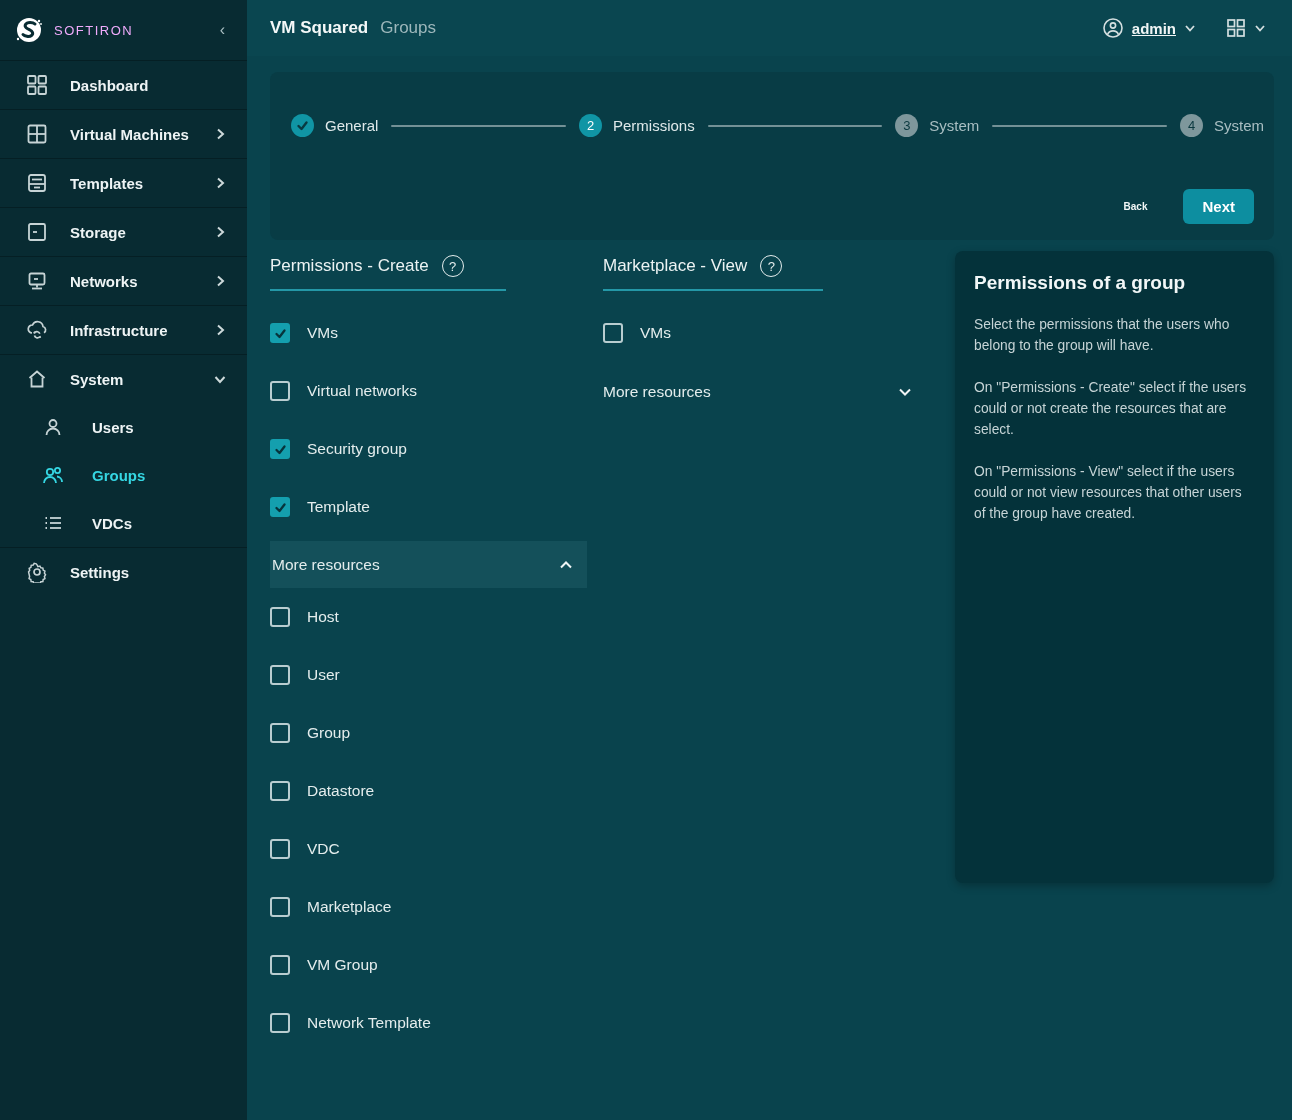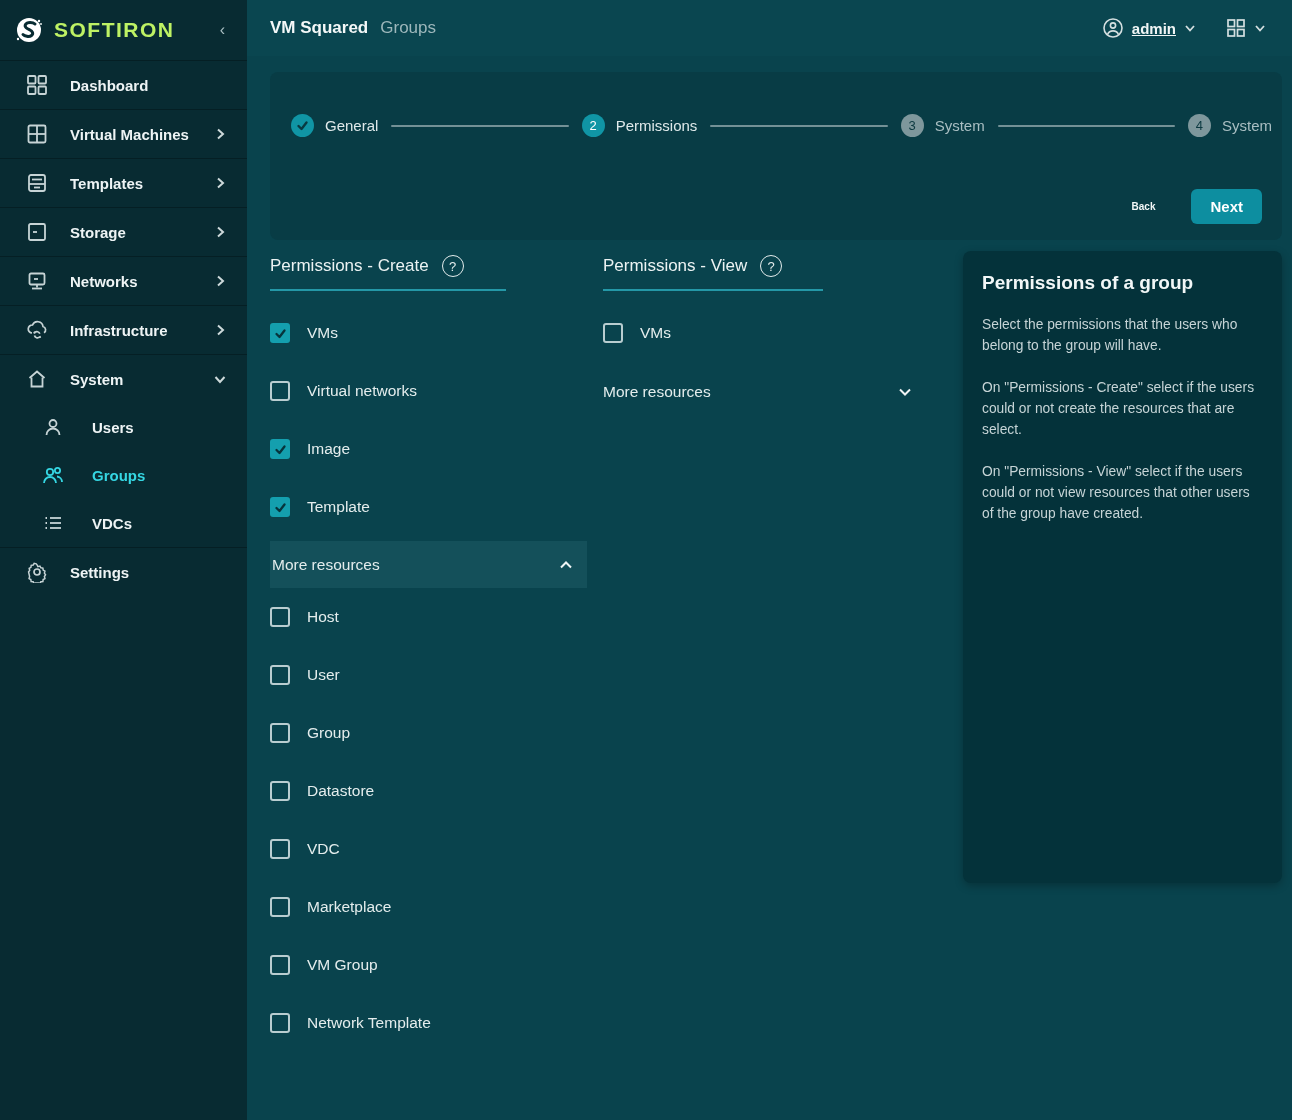--- a/index.html
+++ b/index.html
@@ -12,21 +12,21 @@
     overflow:hidden;
     color:#e8f0f1;
   }
   
   .sidebar {
     width:247px; flex-shrink:0;
     background:#082b32;
     display:flex; flex-direction:column;
   }
   .logo-row { height:60px; display:flex; align-items:center; padding:0 16px 0 14px; gap:10px; }
-  .brand { font-weight:700; font-size:21px; letter-spacing:1.5px; color:#bef264; }
+  .brand { font-weight:400; font-size:13px; letter-spacing:1.5px; color:#f0abfc; }
   .collapse-btn { margin-left:auto; color:#a9bfc3; font-size:16px; cursor:pointer; padding:2px 6px; }
   .nav-item {
     height:49px; display:flex; align-items:center;
     padding:0 20px 0 25px; gap:21px;
     border-top:1px solid rgba(0,0,0,0.28);
     font-weight:700; font-size:15px; color:#eef4f5;
     cursor:pointer;
   }
   .nav-item .nav-icon { width:24px; height:24px; display:flex; align-items:center; justify-content:center; color:#c7d4d6; }
   .nav-chev { margin-left:auto; color:#cdd9da; display:flex; }
@@ -45,21 +45,21 @@
     display:flex; align-items:center; padding:0 26px 0 23px;
   }
   .page-title { font-size:17px; font-weight:700; color:#f4f8f8;text-align:right; }
   .page-subtitle { font-size:17px; color:#9db7bb; margin-left:12px; }
   .header-right { margin-left:auto; display:flex; align-items:center; gap:30px; }
   .user-chip { display:flex; align-items:center; gap:8px; cursor:pointer; }
   .user-chip .uname { font-weight:700; font-size:15px; color:#f0f5f5;text-decoration:underline; }
   .icon-muted { color:#d4dfe0; display:flex; }
   .apps-chip { display:flex; align-items:center; gap:8px; cursor:pointer; }
   
-  .page { flex:1; padding:16px 10px 0 23px; overflow:hidden; }
+  .page { flex:1; padding:16px 18px 0 23px; overflow:hidden; }
   .wizard-card {
     background:#083c45; border-radius:8px; height:168px;
     padding:42px 10px 0 21px;
   }
   .stepper { display:flex; align-items:center; }
   .step { display:flex; align-items:center; gap:11px; }
   .step-circle {
     width:23px; height:23px; border-radius:50%;
     display:flex; align-items:center; justify-content:center;
     font-size:13px; font-weight:400; flex-shrink:0;
@@ -388,21 +388,21 @@
               
             </span>
             <span>Virtual networks</span>
           </div>
           <div class="cb-row">
             <span class="checkbox checked">
               <svg width="13" height="13" viewBox="0 0 13 13" fill="none" stroke="#06343c" stroke-width="2.3" stroke-linecap="round" stroke-linejoin="round">
                   <polyline points="2.5,7 5.5,10 10.5,3.5"></polyline>
                 </svg>
             </span>
-            <span>Image</span>
+            <span>Security group</span>
           </div>
           <div class="cb-row">
             <span class="checkbox checked">
               <svg width="13" height="13" viewBox="0 0 13 13" fill="none" stroke="#06343c" stroke-width="2.3" stroke-linecap="round" stroke-linejoin="round">
                   <polyline points="2.5,7 5.5,10 10.5,3.5"></polyline>
                 </svg>
             </span>
             <span>Template</span>
           </div>
         </div>
@@ -461,21 +461,21 @@
         <div class="cb-row">
           <span class="checkbox unchecked">
             
           </span>
           <span>Network Template</span>
         </div>
       </div>
 
       <div class="col-view">
         <div class="col-title">
-          <span>Permissions - View</span>
+          <span>Marketplace - View</span>
           <span class="help-icon">?</span>
         </div>
         <div class="rule rule-view"></div>
 
         <div class="cb-list-top">
           <div class="cb-row">
             <span class="checkbox unchecked">
               
             </span>
             <span>VMs</span>

